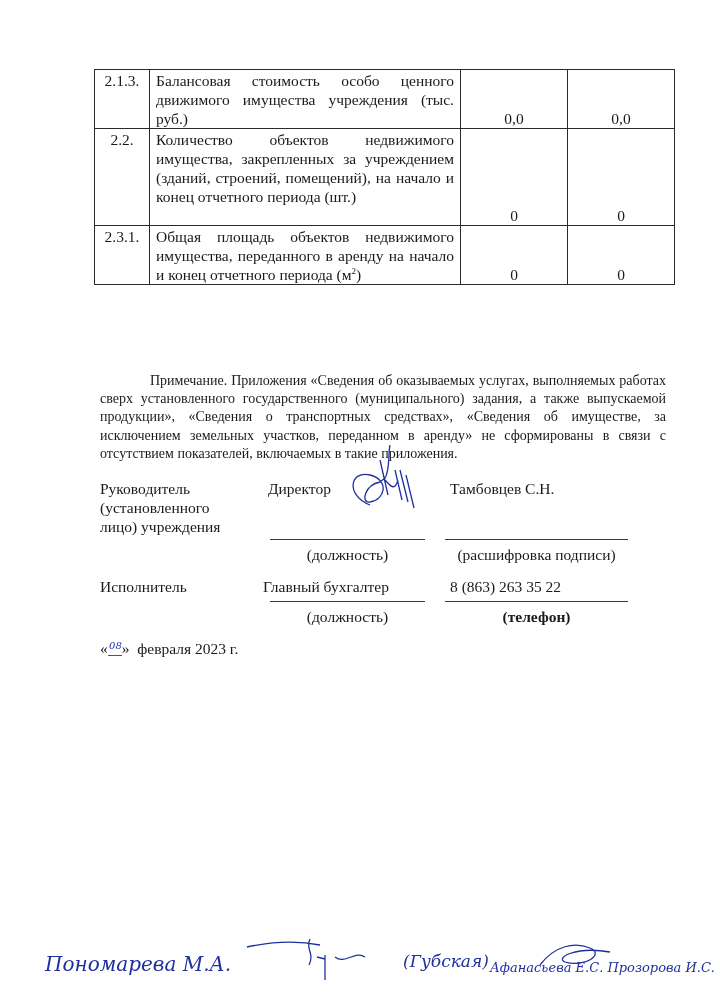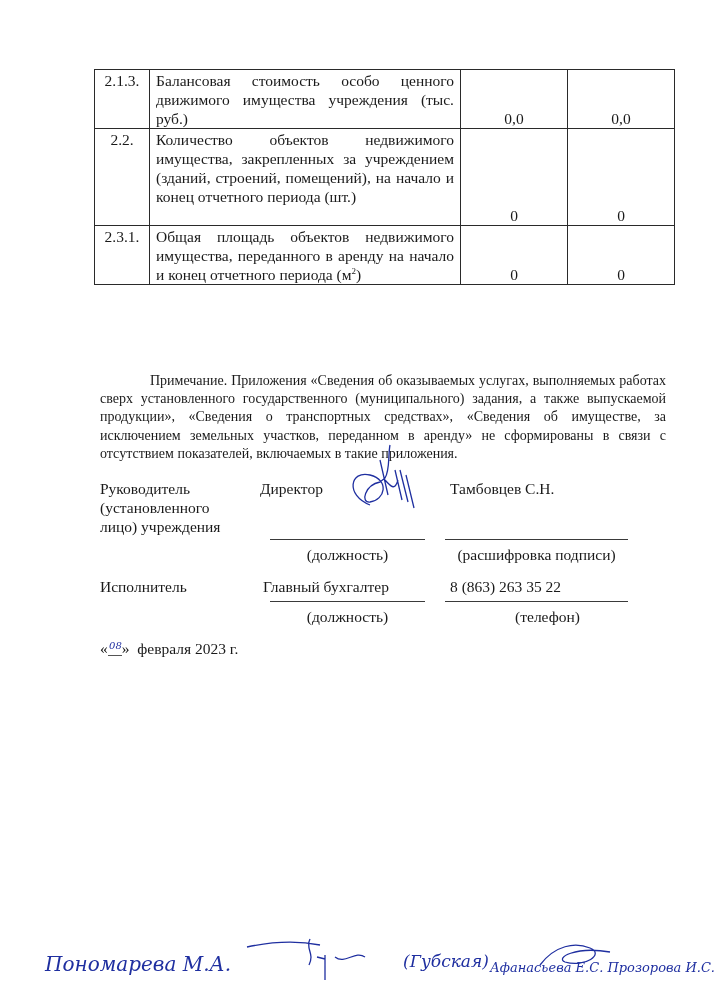--- a/index.html
+++ b/index.html
@@ -55,39 +55,39 @@
   </tbody>
     </table>
 
   <div class="note">
     <p>Примечание. Приложения «Сведения об оказываемых услугах, выполняемых работах сверх установленного государственного (муниципального) задания, а также выпускаемой продукции», «Сведения о транспортных средствах», «Сведения об имуществе, за исключением земельных участков, переданном в аренду» не сформированы в связи с отсутствием показателей, включаемых в такие приложения.</p>
   </div>
 
   <div class="abs" style="left:100px; top:479px;">Руководитель</div>
   <div class="abs" style="left:100px; top:498px;">(установленного</div>
   <div class="abs" style="left:100px; top:517px;">лицо) учреждения</div>
-  <div class="abs" style="left:260px; top:479px;">Директор</div>
+  <div class="abs" style="left:268px; top:479px;">Директор</div>
   <div class="abs" style="left:450px; top:479px;">Тамбовцев С.Н.</div>
 
   <svg class="sig" style="left:340px; top:440px;" width="80" height="80" viewBox="0 0 80 80">
     <path d="M30 65 C5 55 10 30 30 35 C50 40 45 60 30 62 C20 63 25 45 40 42 L45 38 C50 30 48 15 50 5 M45 40 C52 48 55 50 58 40 M55 30 L62 60 M60 30 L68 62 M66 35 L74 68 M40 20 L48 55" fill="none" stroke="#1f2fa0" stroke-width="1.3"></path>
   </svg>
 
   <div class="line" style="left:270px; top:539px; width:155px;"></div>
   <div class="line" style="left:445px; top:539px; width:183px;"></div>
   <div class="caption" style="left:270px; width:155px; top:546px;">(должность)</div>
   <div class="caption" style="left:445px; width:183px; top:546px;">(расшифровка подписи)</div>
 
   <div class="abs" style="left:100px; top:577px;">Исполнитель</div>
   <div class="abs" style="left:263px; top:577px;">Главный бухгалтер</div>
   <div class="abs" style="left:450px; top:577px;">8 (863) 263 35 22</div>
   <div class="line" style="left:270px; top:601px; width:155px;"></div>
   <div class="line" style="left:445px; top:601px; width:183px;"></div>
   <div class="caption" style="left:270px; width:155px; top:608px;">(должность)</div>
-  <div class="caption" style="left:456px; width:183px; top:608px;">(телефон)</div>
+  <div class="caption" style="left:445px; width:183px; top:608px;font-weight:bold;">(телефон)</div>
 
   <div class="abs" style="left:100px; top:639px;">
     <span>«</span><span class="hand" style="display:inline-block; width:14px; border-bottom:1px solid #555; text-align:right; font-size:10px; position:relative; top:-5px;">08</span><span>»</span>&nbsp; <span>февраля  2023 г.</span>
   </div>
 
   <div class="abs hand" style="left:45px; top:955px; font-size:20px;">Пономарева М.А.</div>
   <svg class="sig" style="left:245px; top:935px;" width="130" height="50" viewBox="0 0 130 50">
     <path d="M2 12 C30 6 55 6 75 10 M65 4 C60 14 70 18 64 30 M72 22 L80 24 M80 20 L80 45 M90 22 C100 30 110 15 120 22" fill="none" stroke="#1f2fa0" stroke-width="1.3"></path>
   </svg>
   <div class="abs hand" style="left:403px; top:952px; font-size:17px;">(Губская)</div>

